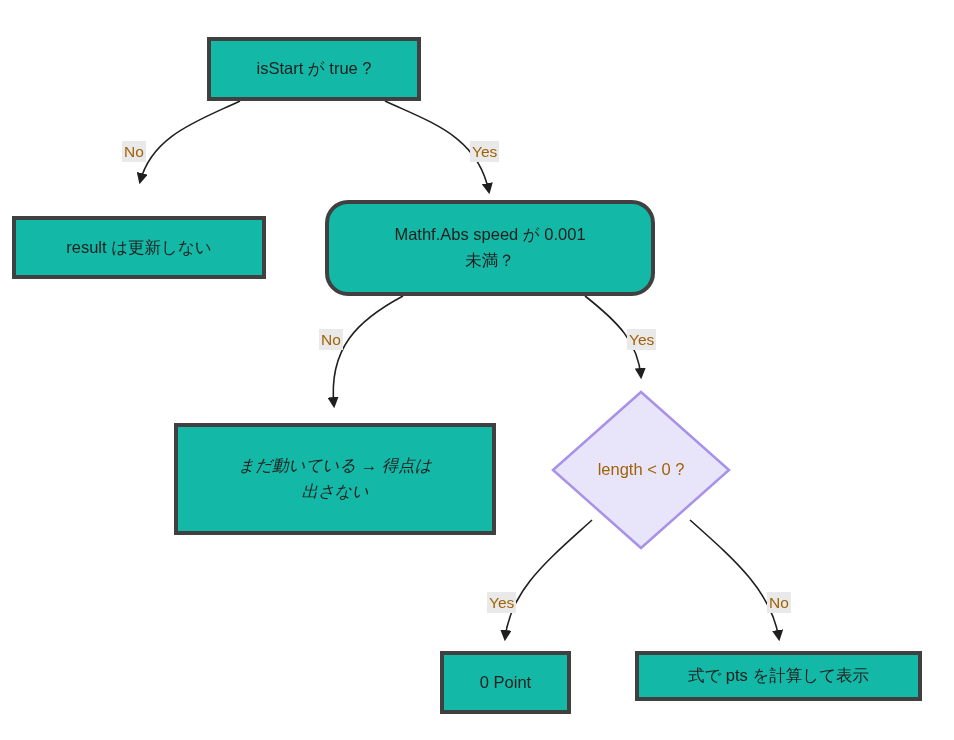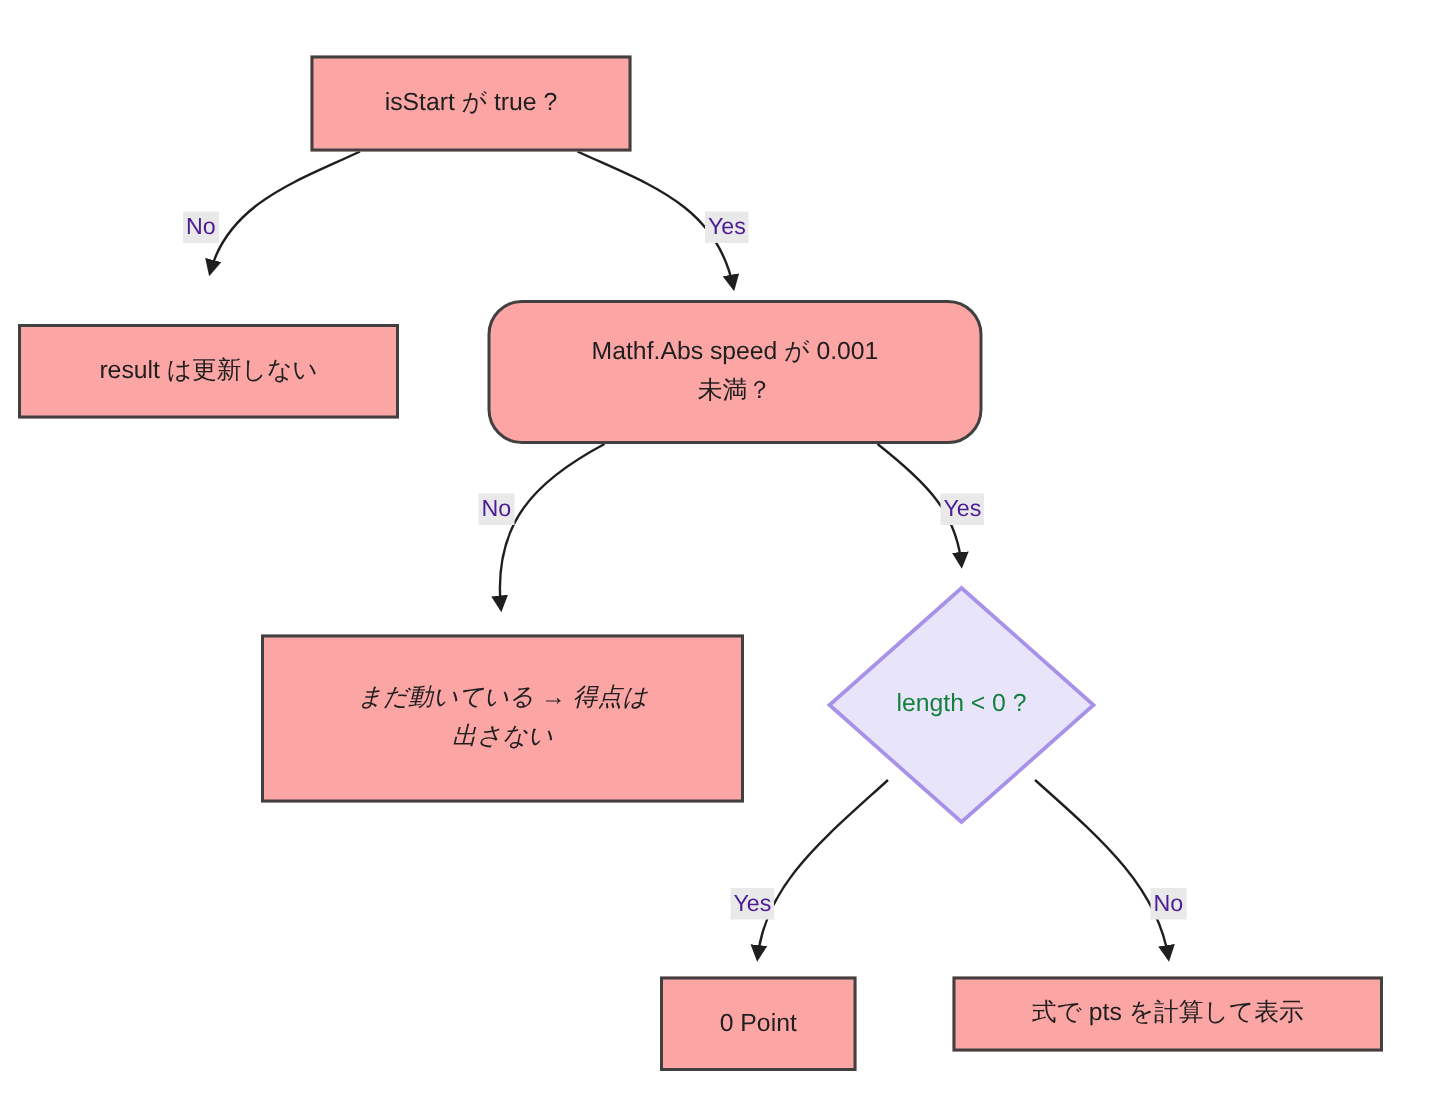--- a/index.html
+++ b/index.html
@@ -19,22 +19,22 @@
     position: absolute;
     left: 0;
     top: 0;
     width: 954px;
     height: 740px;
     pointer-events: none;
   }
   .node {
     position: absolute;
     box-sizing: border-box;
-    background: #fca5a5;
-    border: 2px solid #404040;
+    background: #14b8a6;
+    border: 4px solid #404040;
     display: flex;
     align-items: center;
     justify-content: center;
     text-align: center;
     color: #1f1f1f;
     font-size: 16.5px;
     line-height: 1.55;
     white-space: pre-line;
     padding: 4px 10px;
   }
@@ -47,26 +47,26 @@
     position: absolute;
     left: 0;
     top: 0;
     width: 100%;
     height: 100%;
   }
   .diamond-label {
     position: relative;
     z-index: 2;
     font-size: 16.5px;
-    color: #15803d;
+    color: #a16207;
   }
   .edge-label {
     position: absolute;
     background: #e9e9e9;
-    color: #4c1d95;
+    color: #a16207;
     font-size: 15.5px;
     line-height: 1.25;
     padding: 1px 2px;
     white-space: nowrap;
   }
 </style>
 </head>
 <body>
 
 <div id="canvas">

